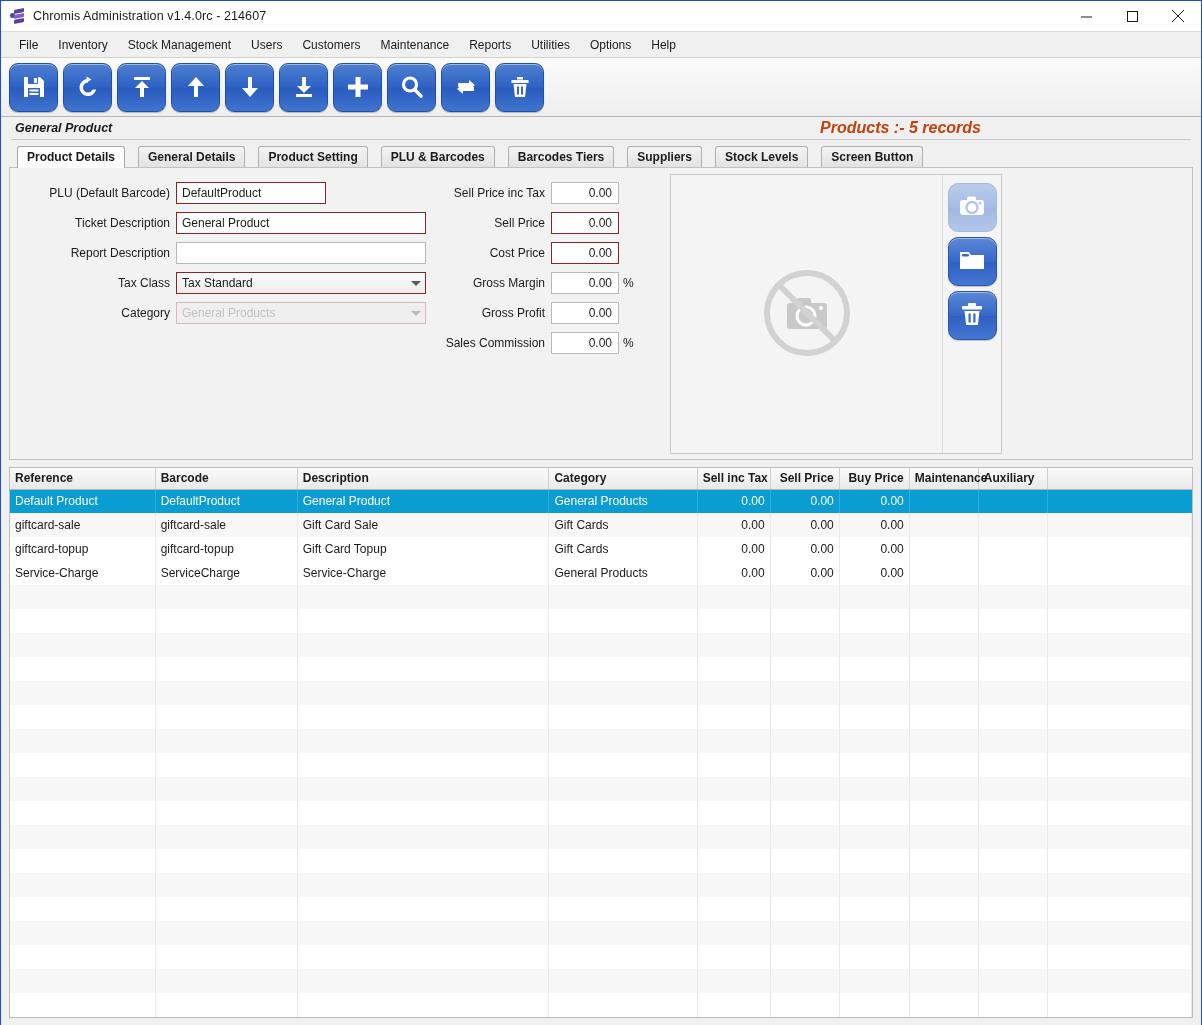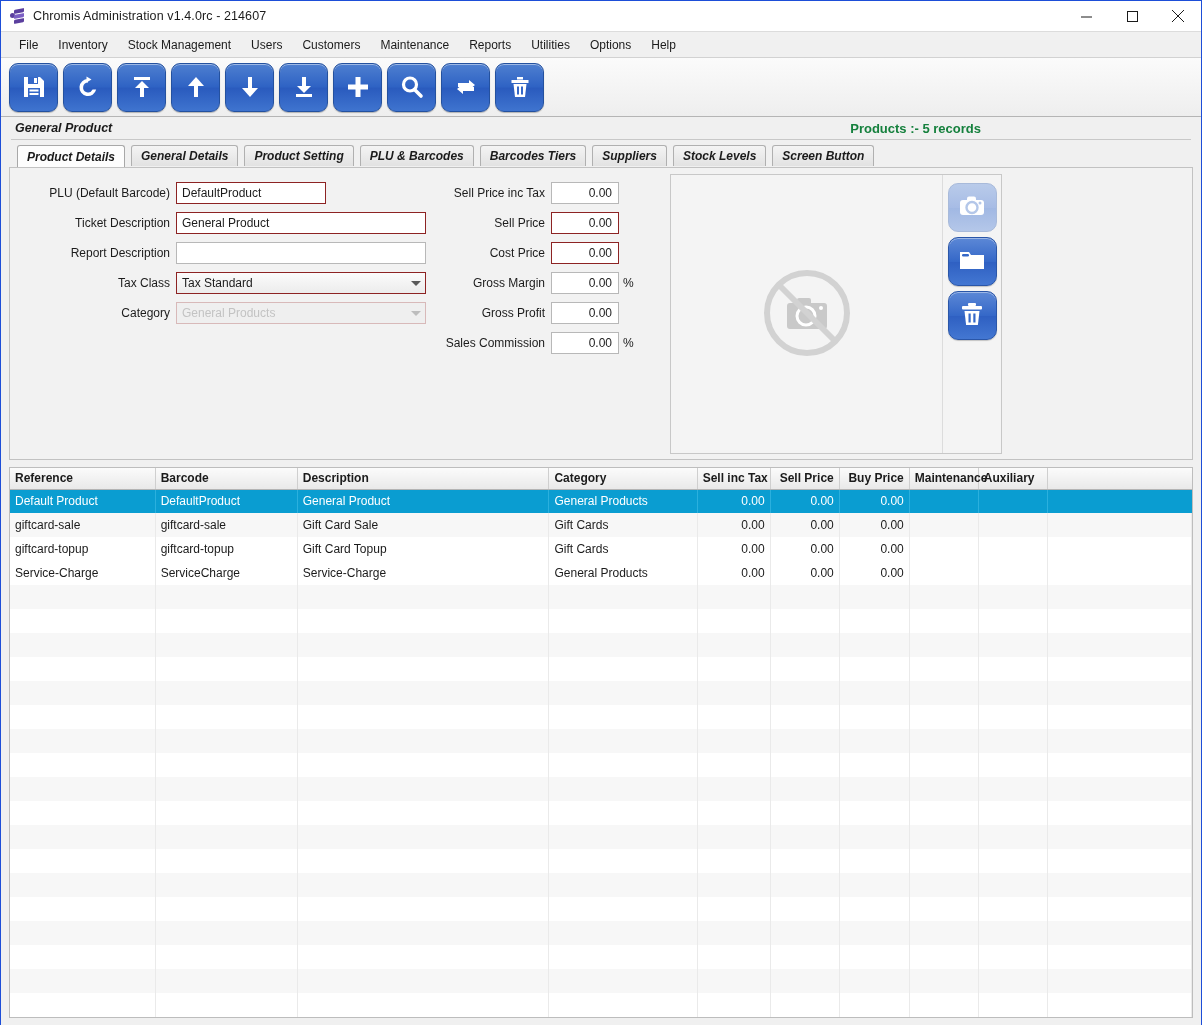--- a/index.html
+++ b/index.html
@@ -95,31 +95,31 @@
     height: 22px; flex: 0 0 22px;
     display: flex; align-items: center; justify-content: space-between;
     padding: 0 4px 0 4px;
     border-bottom: 1px solid #c8c8c8;
     margin: 0 2px;
   }
   .panel-title {
     font-weight: bold; font-style: italic; font-size: 12.5px; color: #1b1b1b;
   }
   .panel-count {
-    font-weight: bold; font-size: 13px; color: #15803d;
+    font-weight: bold; font-style: italic; font-size: 16px; color: #c2410c;
     margin-right: 206px;
   }
 
   
   .tabarea { flex: 0 0 auto; }
   .tabstrip {
-    display: flex; align-items: flex-start; gap: 6px;
+    display: flex; align-items: center; gap: 13px;
     padding: 5px 0 0 8px;
     height: 23px;
-    position: relative; z-index: 2; font-style: italic;
+    position: relative; z-index: 2;
   }
   .tab {
     height: 20px; padding: 0 9px;
     display: flex; align-items: center;
     font-size: 12px; font-weight: bold; color: #1b1b1b;
     background: linear-gradient(#f4f4f4, #e2e2e2);
     border: 1px solid #b0b0b0;
     border-bottom: none;
     border-radius: 3px 3px 0 0;
   }

